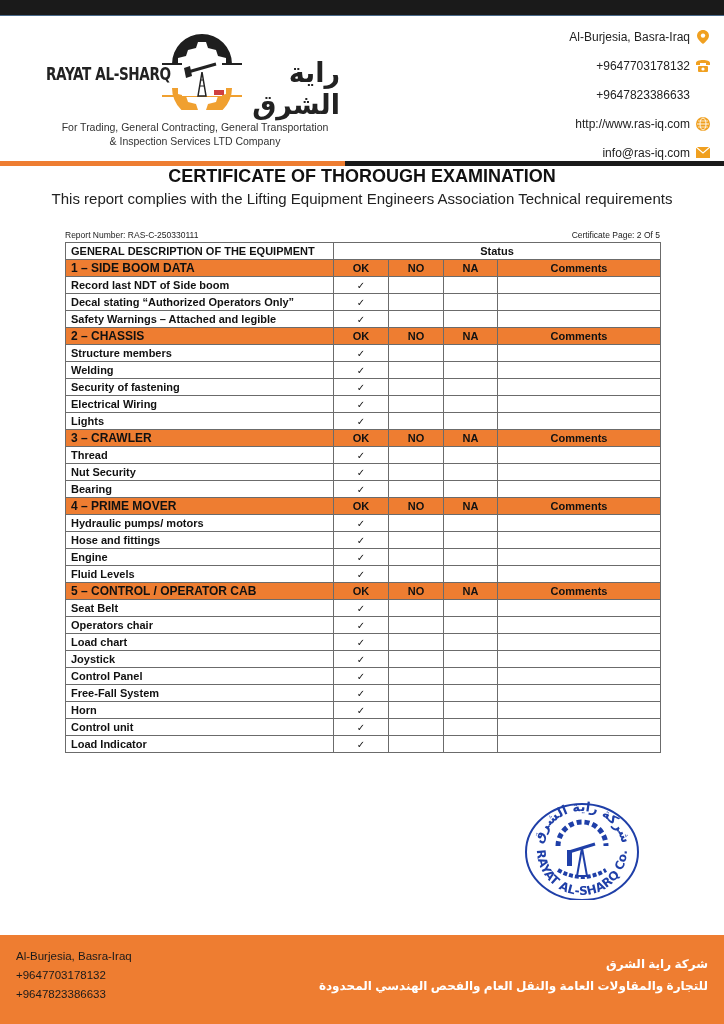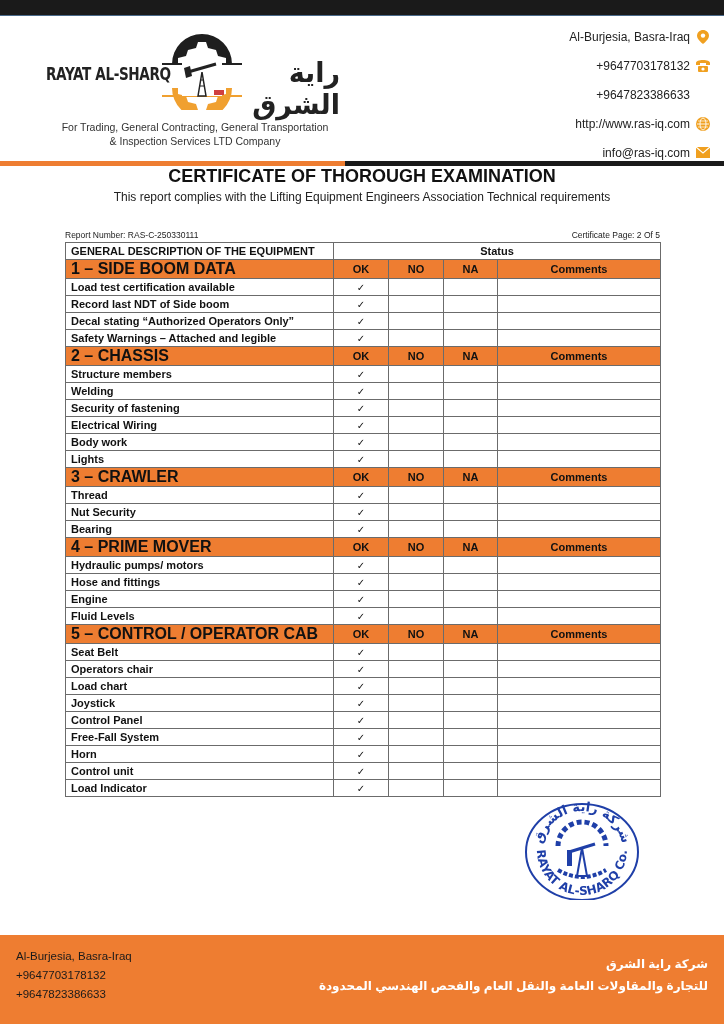--- a/index.html
+++ b/index.html
@@ -18,35 +18,35 @@
   .contact-row { display: flex; justify-content: flex-end; align-items: center; height: 29px; font-size: 12px; color: #222; }
   .contact-row .txt { margin-right: 6px; }
   .contact-row .ic { width: 14px; height: 14px; display: inline-flex; align-items: center; justify-content: center; }
   .contact-row .ic.blank { visibility: hidden; }
 
   .divider { position: absolute; left: 0; top: 161px; width: 724px; height: 5px; display: flex; }
   .divider .orange { width: 345px; background: #ee7d31; }
   .divider .black { flex: 1; background: #1a1a1a; }
 
   .title { position: absolute; left: 0; top: 166px; width: 724px; text-align: center; font-size: 18px; font-weight: bold; color: #111; }
-  .subtitle { position: absolute; left: 0; top: 190px; width: 724px; text-align: center; font-size: 12px; color: #222; }
+  .subtitle { position: absolute; left: 0; top: 190px; width: 724px; text-align: center; font-size: 15px; color: #222; }
 
   .report-meta { position: absolute; left: 65px; top: 230px; width: 595px; display: flex; justify-content: space-between; font-size: 8.5px; color: #222; }
 
   table.grid { position: absolute; left: 65px; top: 242px; width: 595px; border-collapse: collapse; table-layout: fixed; font-size: 11px; }
   table.grid td { border: 1px solid #6b6b6b; height: 17px; padding: 0 5px; vertical-align: middle; white-space: nowrap; overflow: hidden; }
   table.grid col.c-desc { width: 268px; }
   table.grid col.c-ok { width: 55px; }
   table.grid col.c-no { width: 55px; }
   table.grid col.c-na { width: 54px; }
   table.grid col.c-cm { width: 163px; }
   tr.head-row td { font-weight: bold; background: #fff; }
   tr.head-row td.status { text-align: center; }
   tr.section td { background: #ee7d31; font-weight: bold; color: #111; border-color: #6b6b6b; }
-  tr.section td.sec-title { font-size: 16px; }
+  tr.section td.sec-title { font-size: 12px; }
   tr.section td.sec-title.light { font-weight: bold; }
   tr.section td.c { text-align: center; }
   tr.item td.desc { font-weight: bold; }
   tr.item td.c { text-align: center; font-size: 10px; }
 
   .stamp { position: absolute; left: 523px; top: 800px; width: 118px; height: 100px; }
 
   .footer { position: absolute; left: 0; top: 935px; width: 724px; height: 89px; background: #ee7d31; }
   .footer-left { position: absolute; left: 16px; top: 12px; font-size: 11.5px; line-height: 19px; color: #1a1a1a; }
   .footer-right { position: absolute; right: 16px; top: 18px; text-align: right; direction: rtl; font-size: 12px; line-height: 22px; color: #fff; font-weight: bold; }
@@ -152,27 +152,20 @@
       <td colspan="4" class="status">Status</td>
     </tr>
   <tr class="section">
         <td class="sec-title">1 –  SIDE BOOM DATA</td>
         <td class="c">OK</td>
         <td class="c">NO</td>
         <td class="c">NA</td>
         <td class="c">Comments</td>
       </tr>
       <tr class="item">
-        <td class="desc">Load test certification available</td>
-        <td class="c">✓</td>
-        <td class="c"></td>
-        <td class="c"></td>
-        <td></td>
-      </tr>
-      <tr class="item">
         <td class="desc">Record last NDT of Side boom</td>
         <td class="c">✓</td>
         <td class="c"></td>
         <td class="c"></td>
         <td></td>
       </tr>
       <tr class="item">
         <td class="desc">Decal stating “Authorized Operators Only”</td>
         <td class="c">✓</td>
         <td class="c"></td>
@@ -209,27 +202,20 @@
       </tr>
       <tr class="item">
         <td class="desc">Security of fastening</td>
         <td class="c">✓</td>
         <td class="c"></td>
         <td class="c"></td>
         <td></td>
       </tr>
       <tr class="item">
         <td class="desc">Electrical Wiring</td>
-        <td class="c">✓</td>
-        <td class="c"></td>
-        <td class="c"></td>
-        <td></td>
-      </tr>
-      <tr class="item">
-        <td class="desc">Body work</td>
         <td class="c">✓</td>
         <td class="c"></td>
         <td class="c"></td>
         <td></td>
       </tr>
       <tr class="item">
         <td class="desc">Lights</td>
         <td class="c">✓</td>
         <td class="c"></td>
         <td class="c"></td>

